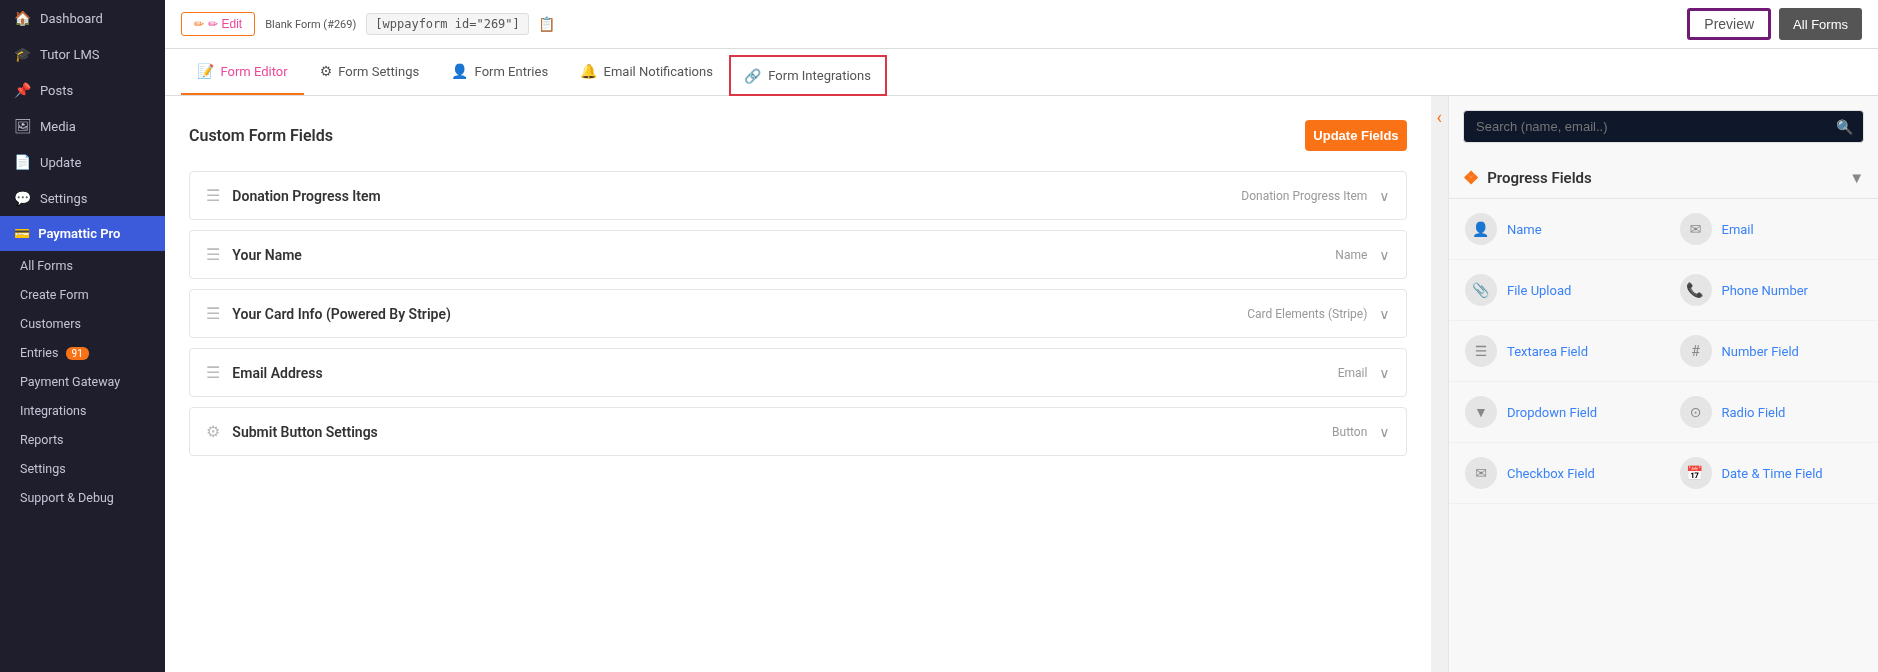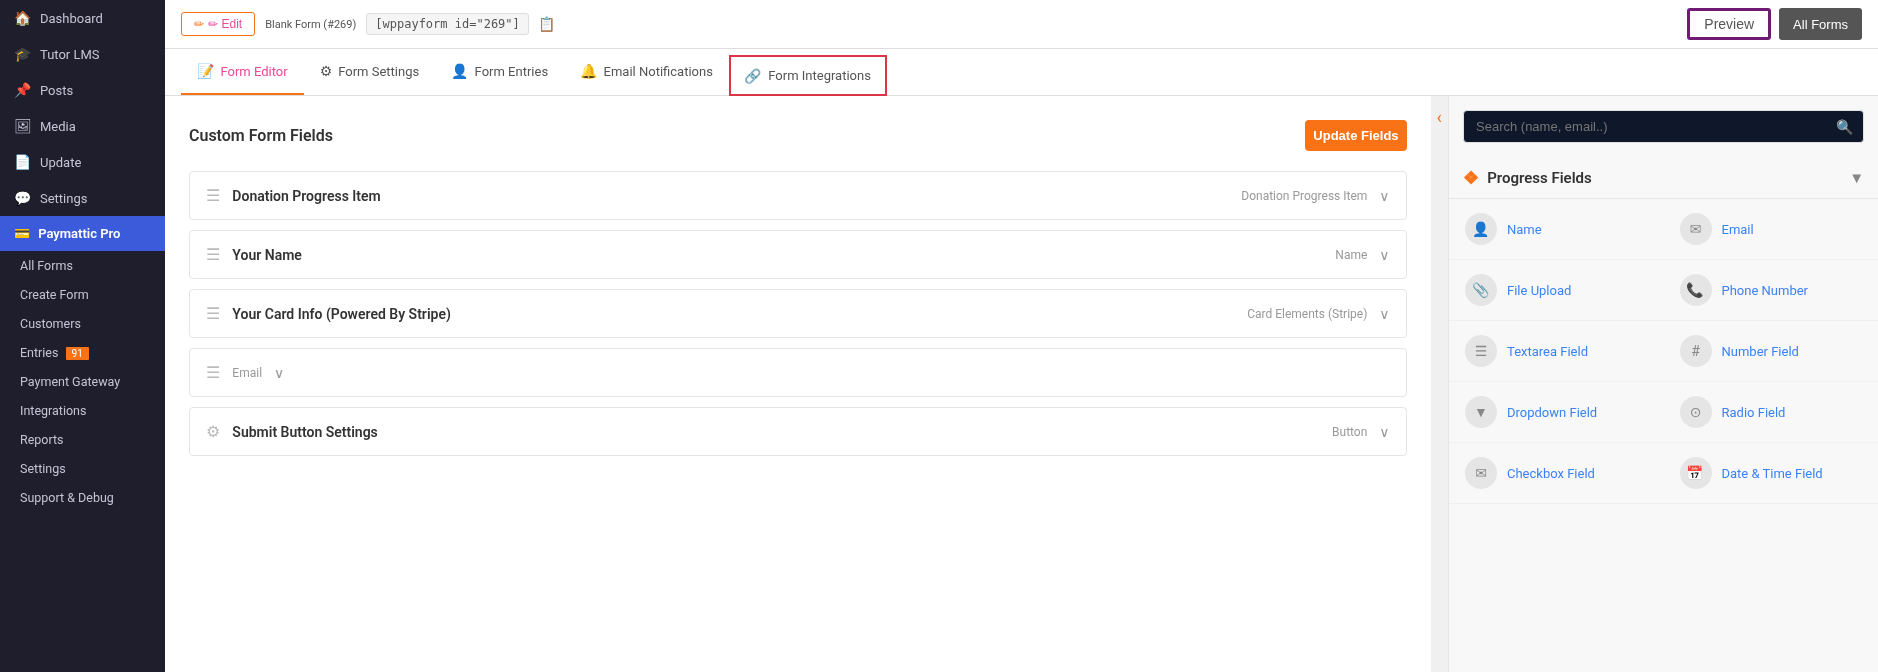--- a/index.html
+++ b/index.html
@@ -3,21 +3,21 @@
   <meta charset="utf-8">
   <style>
     * { box-sizing: border-box; margin: 0; padding: 0; }
     body { font-family: -apple-system, BlinkMacSystemFont, "Segoe UI", Roboto, sans-serif; font-size: 13px; background: #f0f0f1; display: flex; height: 672px; overflow: hidden; }
 
     
     .sidebar { width: 165px; background: #1e1e2d; color: #c4c4d4; flex-shrink: 0; display: flex; flex-direction: column; height: 100%; overflow-y: auto; }
     .sidebar-item { display: flex; align-items: center; gap: 8px; padding: 9px 14px; cursor: pointer; font-size: 13px; color: #c4c4d4; text-decoration: none; }
     .sidebar-item .icon { width: 18px; height: 18px; display: flex; align-items: center; justify-content: center; font-size: 14px; flex-shrink: 0; }
     .sidebar-sub-item { padding: 7px 14px 7px 20px; cursor: pointer; font-size: 12.5px; color: #c4c4d4; }
-    .badge { background: #f97316; color: #fff; border-radius: 1px; font-size: 10px; padding: 1px 6px; margin-left: 4px; }
+    .badge { background: #f97316; color: #fff; border-radius: 6px; font-size: 10px; padding: 1px 6px; margin-left: 4px; }
     .paymattic-header { background: #3b5bdb; color: #fff; padding: 10px 14px; font-size: 13px; font-weight: 600; cursor: pointer; display: flex; align-items: center; gap: 8px; }
 
     
     .main { flex: 1; display: flex; flex-direction: column; overflow: hidden; }
 
     
     .topbar { background: #fff; border-bottom: 1px solid #ddd; padding: 8px 16px; display: flex; align-items: center; gap: 10px; }
     .edit-btn { border: 1px solid #f97316; color: #f97316; background: #fff; padding: 4px 12px; border-radius: 3px; cursor: pointer; font-size: 12px; display: flex; align-items: center; gap: 4px; }
     .form-title { font-size: 11px; color: #555; }
     .shortcode { background: #f5f5f5; border: 1px solid #ddd; border-radius: 3px; padding: 3px 8px; font-size: 12px; color: #555; font-family: monospace; }
@@ -195,20 +195,21 @@
 
       <div class="field-row">
         <span class="drag-handle">☰</span>
         <span class="field-name">Your Card Info (Powered By Stripe)</span>
         <span class="field-type">Card Elements (Stripe)</span>
         <span class="expand-icon">∨</span>
       </div>
 
       <div class="field-row">
         <span class="drag-handle">☰</span>
+        <span class="field-name">Email Address</span>
         <span class="field-type">Email</span>
         <span class="expand-icon">∨</span>
       </div>
 
       <div class="field-row">
         <span class="drag-handle">⚙</span>
         <span class="field-name">Submit Button Settings</span>
         <span class="field-type">Button</span>
         <span class="expand-icon">∨</span>
       </div>

